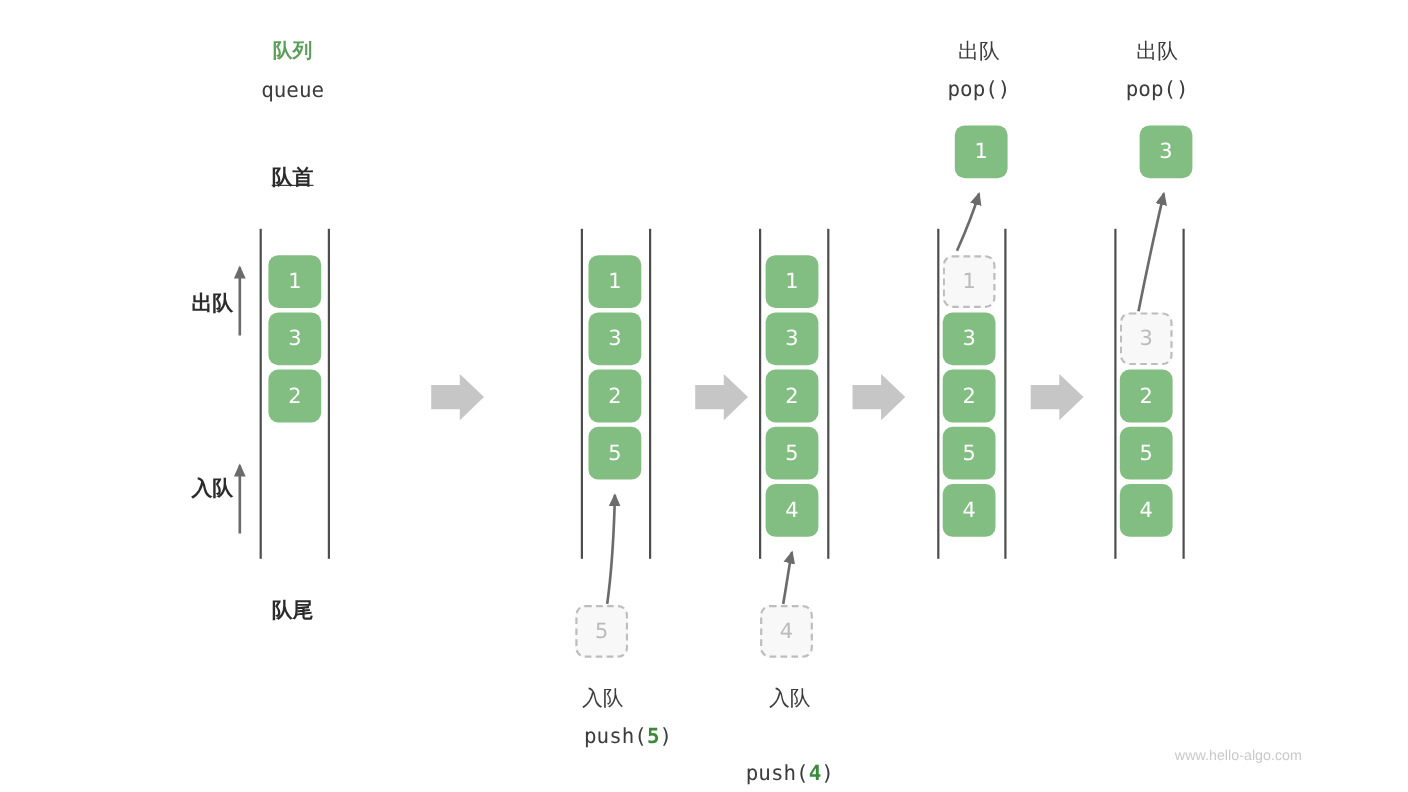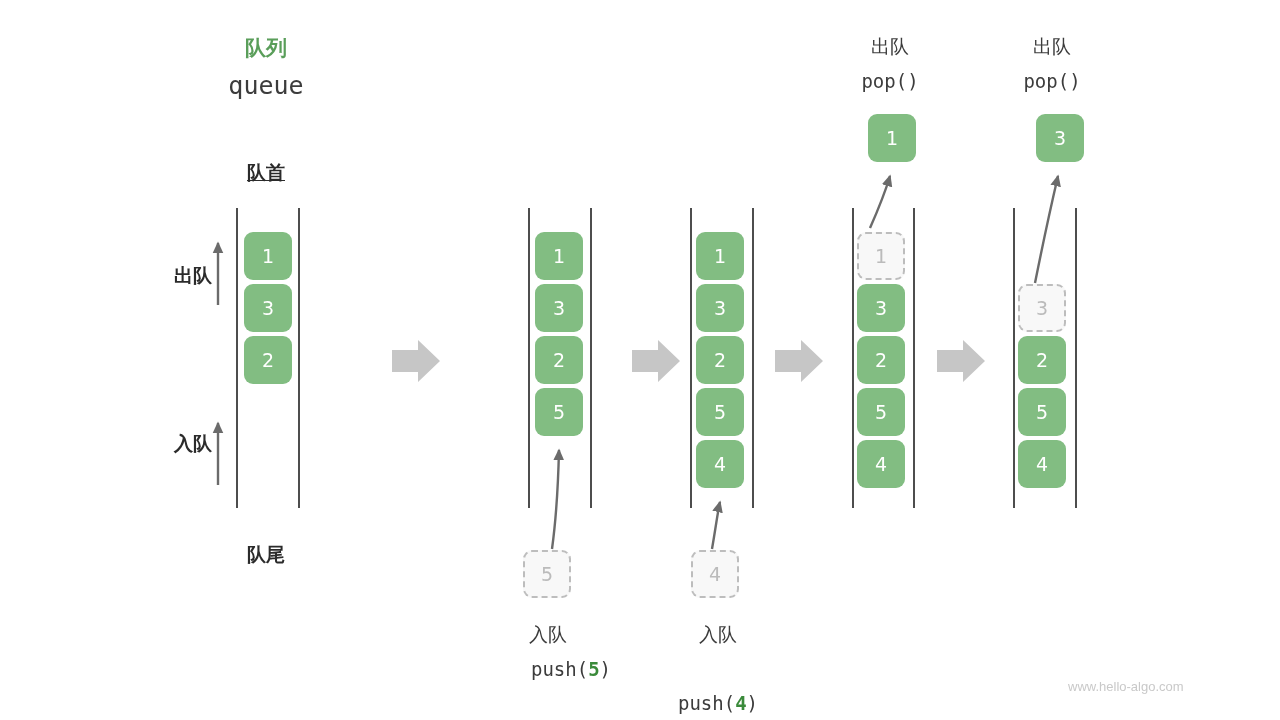--- a/index.html
+++ b/index.html
@@ -22,28 +22,28 @@
     background: #ffffff;
   }
 
   
   .abs { position: absolute; }
 
   
   .title-cn {
     font-family: "Liberation Sans", sans-serif;
     font-weight: bold;
-    font-size: 21px;
+    font-size: 18px;
     color: #5a9e5a;
     text-align: center;
     white-space: nowrap;
   }
   .title-mono {
     font-family: "DejaVu Sans Mono", "Liberation Mono", monospace;
-    font-size: 25px;
+    font-size: 19px;
     color: #3c3c3c;
     text-align: center;
     white-space: nowrap;
   }
   .label-cn {
     font-family: "Liberation Sans", sans-serif;
     font-weight: bold;
     font-size: 19px;
     color: #2b2b2b;
     text-align: center;
@@ -110,21 +110,21 @@
   }
 </style>
 </head>
 <body>
 
 <div id="stage">
 
   <div class="abs title-cn" style="left:206px; top:34px; width:120px;">队列</div>
   <div class="abs title-mono" style="left:206px; top:71px; width:120px;">queue</div>
 
-  <div class="abs label-cn" style="left:206px; top:160px; width:120px;text-decoration:underline;">队首</div>
+  <div class="abs label-cn" style="left:206px; top:148px; width:120px;text-decoration:underline;">队首</div>
   <div class="abs label-cn" style="left:206px; top:542px; width:120px;">队尾</div>
   <div class="abs label-cn" style="left:136px; top:263px; width:76px; text-align:right;">出队</div>
   <div class="abs label-cn" style="left:136px; top:431px; width:76px; text-align:right;">入队</div>
 
   <div>
     <div class="rail" style="left:236px; top:208px; height:300px;"></div>
     <div class="rail" style="left:298px; top:208px; height:300px;"></div>
     <div class="cell" style="left:244px; top:232px;">1</div>
     <div class="cell" style="left:244px; top:284px;">3</div>
     <div class="cell" style="left:244px; top:336px;">2</div>

